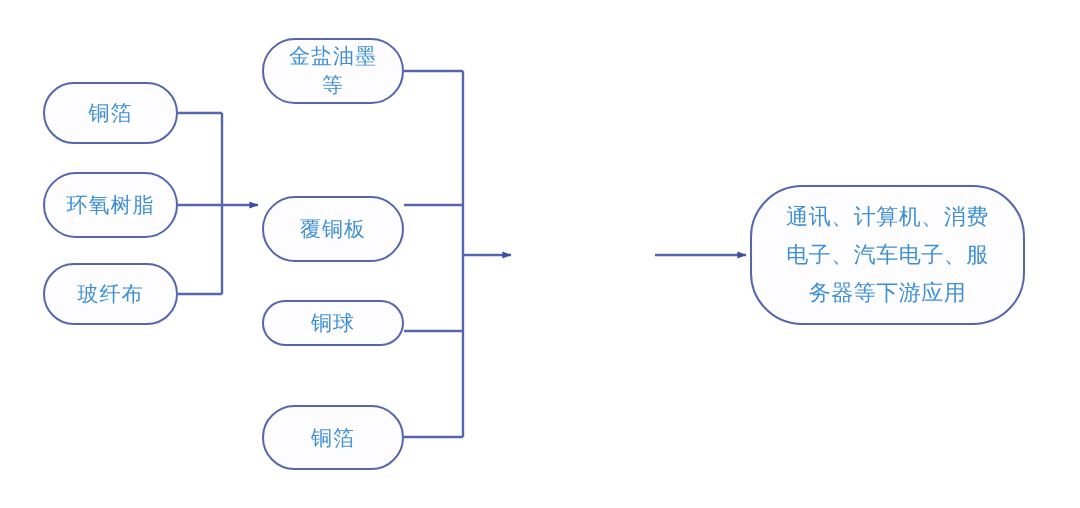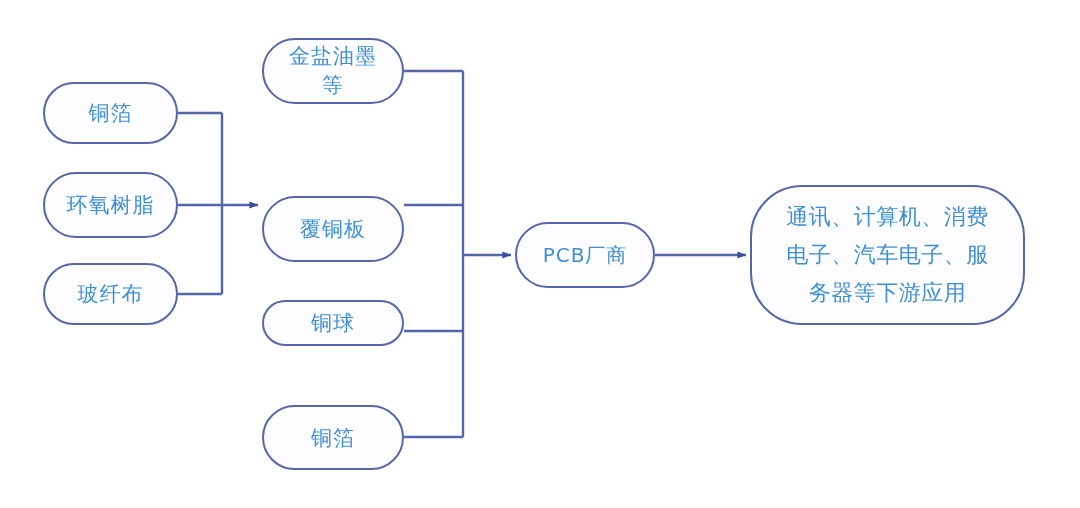--- a/index.html
+++ b/index.html
@@ -130,23 +130,20 @@
   </div>
 
   <div class="node n-copperball">
     <span class="label">铜球</span>
   </div>
 
   <div class="node n-copperfoil-2">
     <span class="label">铜箔</span>
   </div>
 
-  <div class="node n-pcb">
-    <span class="label">PCB厂商</span>
-  </div>
 
   <div class="node n-downstream">
     <span class="label">通讯、计算机、消费
 电子、汽车电子、服
 务器等下游应用</span>
   </div>
 
 </div>
 
 </body></html>

